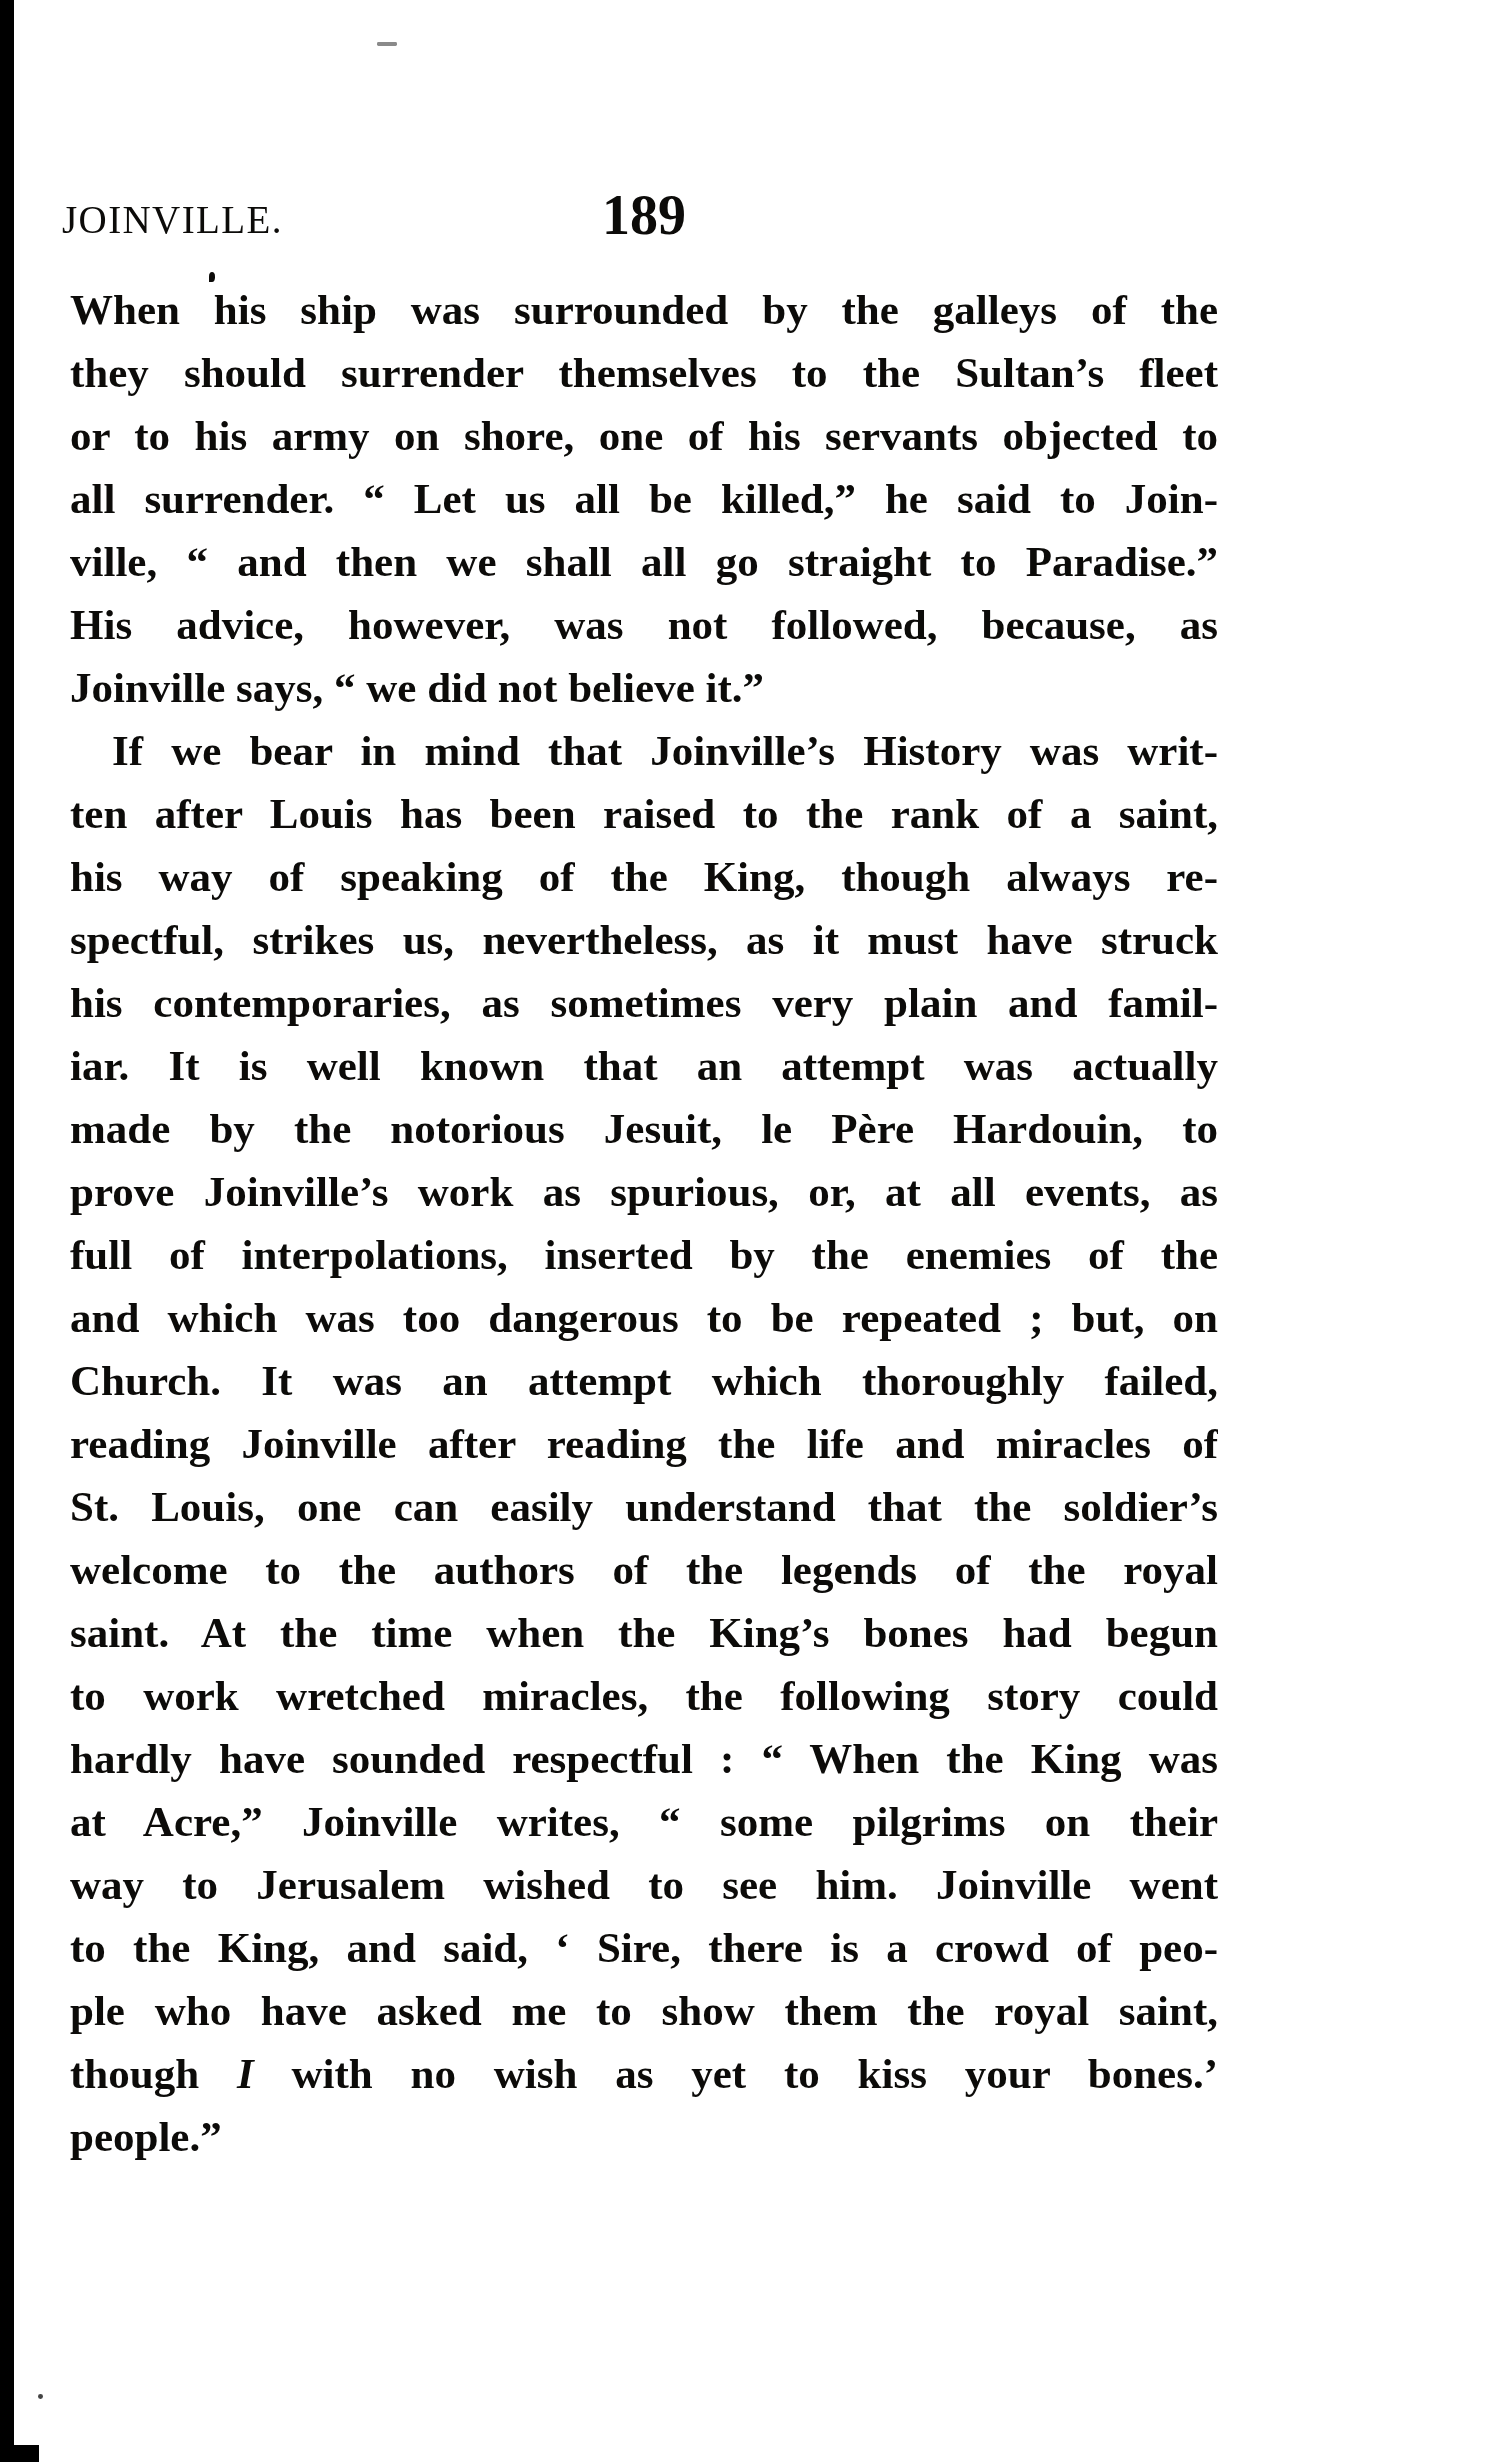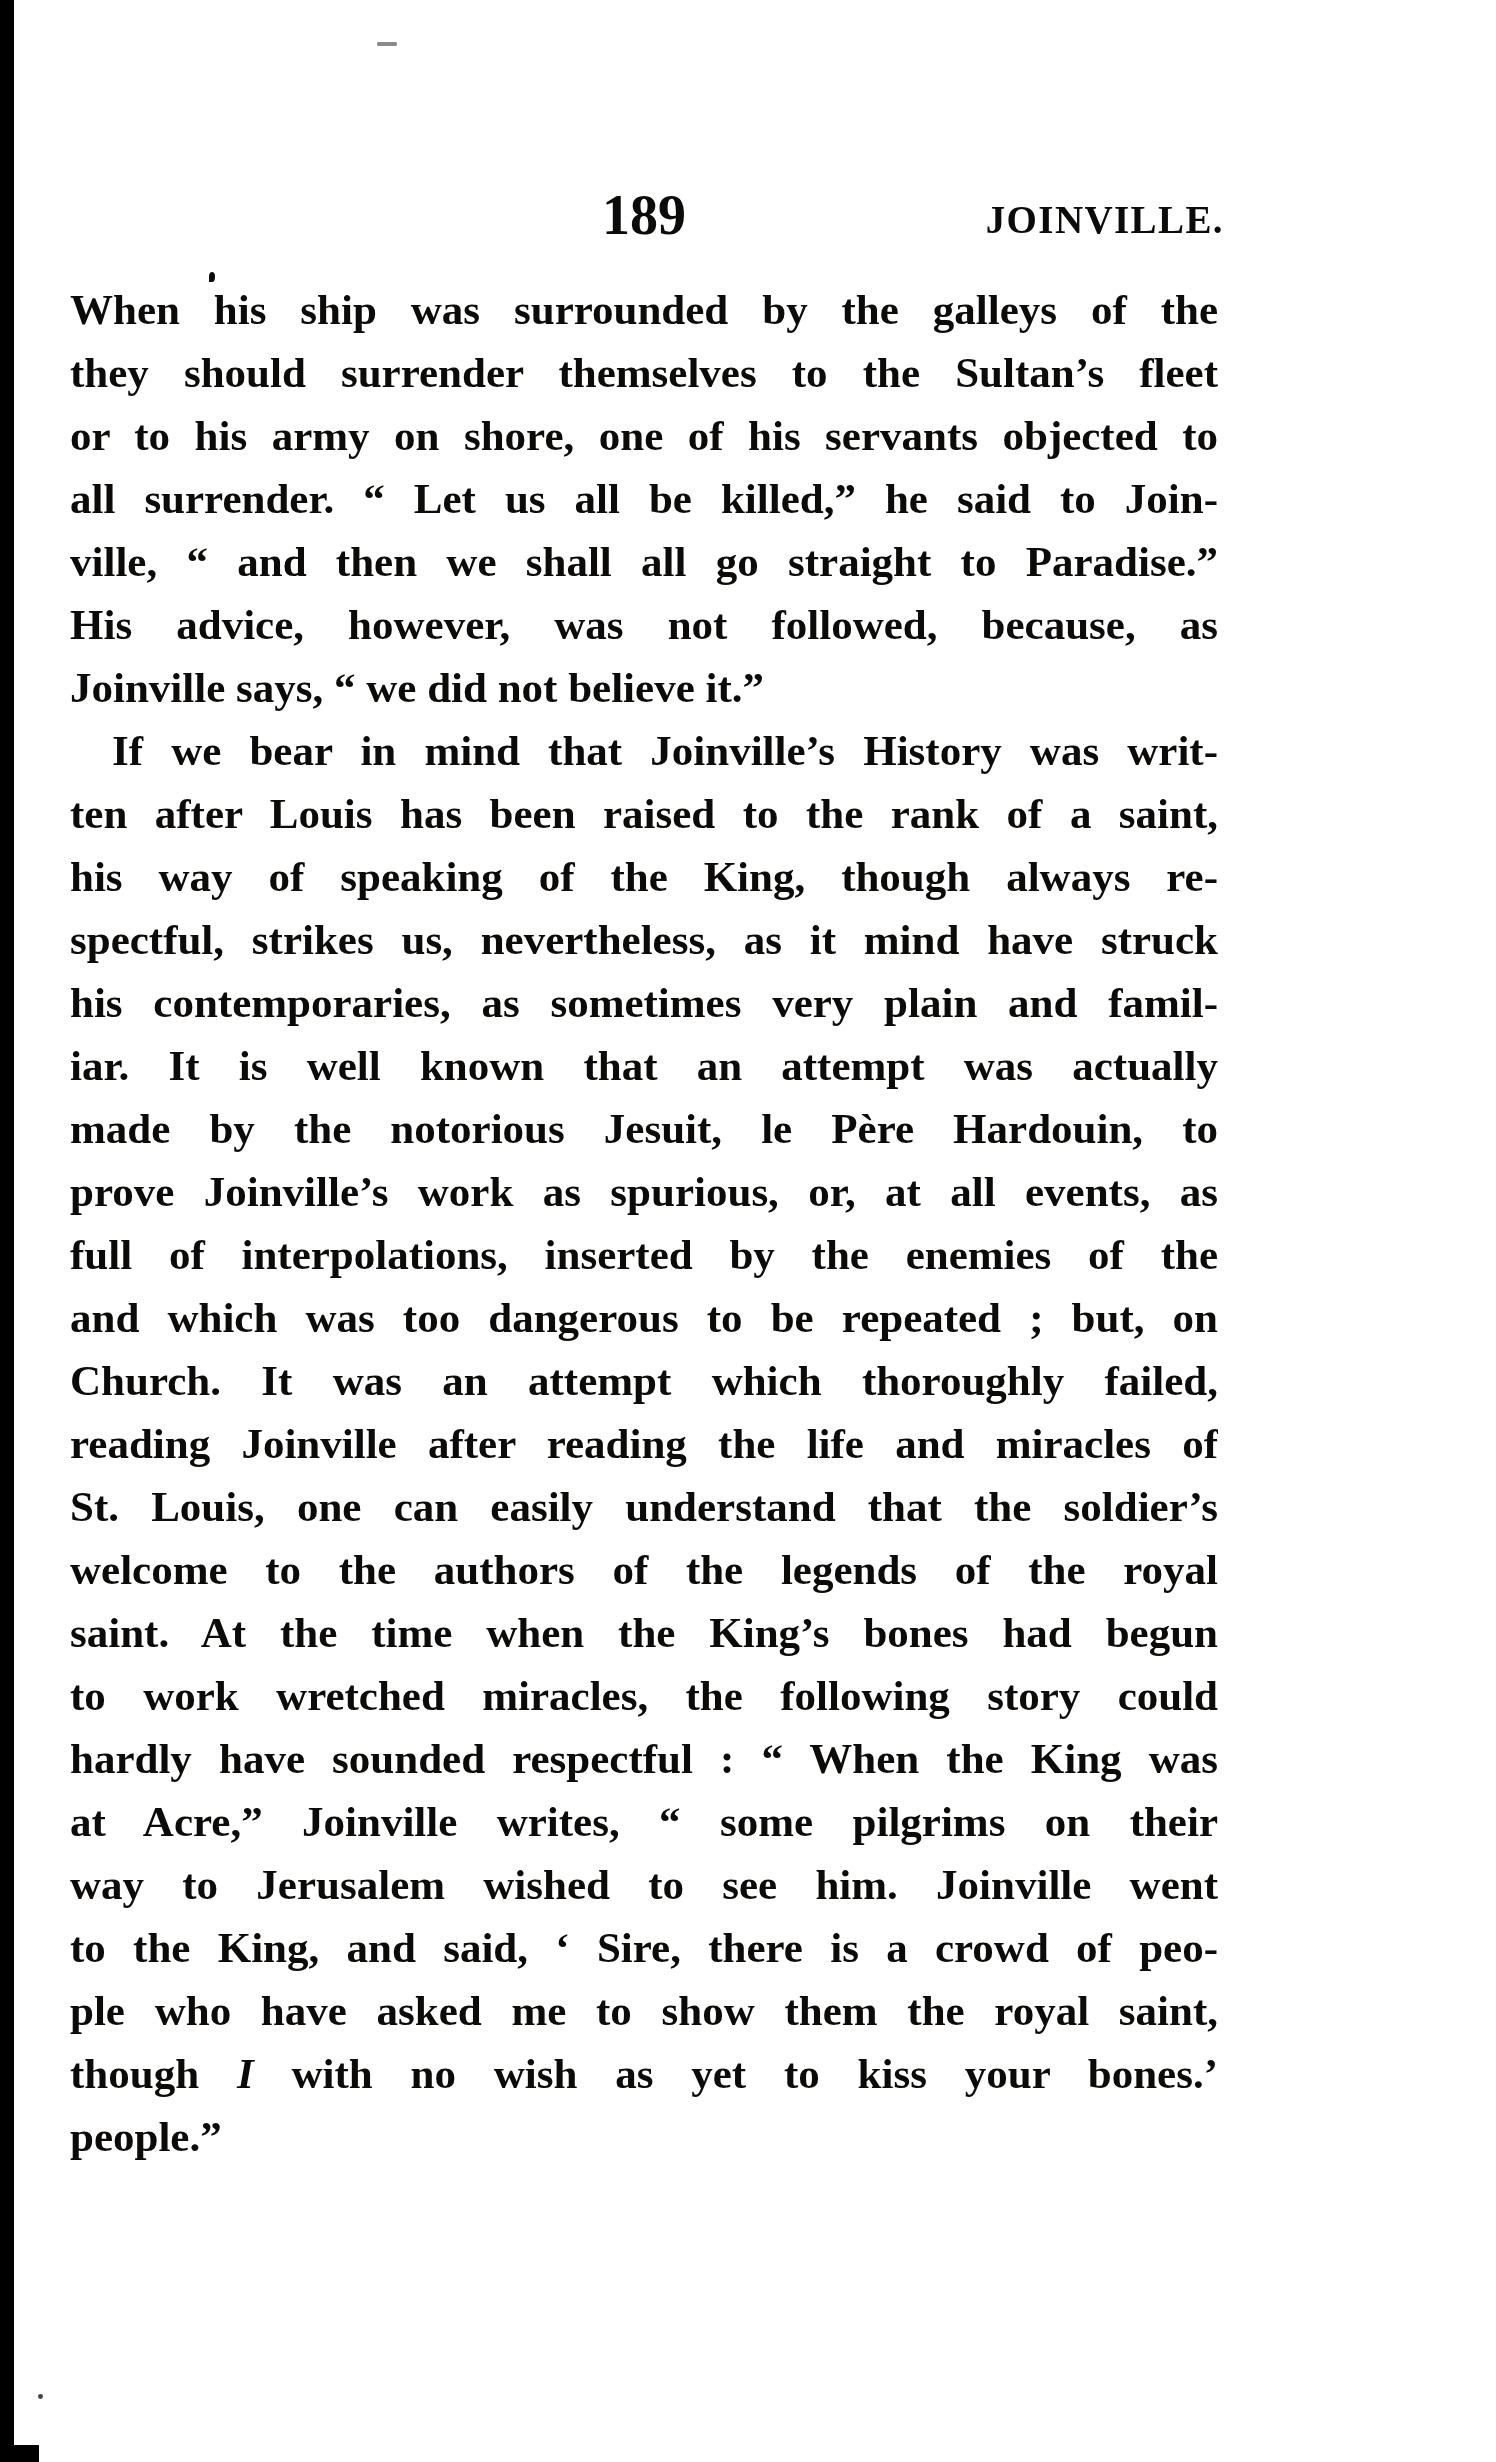--- a/index.html
+++ b/index.html
@@ -20,23 +20,23 @@
   .gutter-bar{
     position:absolute;left:0;top:0;width:14px;height:2462px;
     background:var(--bar);
   }
   .gutter-blob{
     position:absolute;left:0;bottom:0;width:39px;height:17px;
     background:var(--bar);
   }
   
   .running-head{
-    position:absolute;left:76px;top:200px;width:1148px;
-    text-align:right;
-    font-size:39px;font-weight:bold;letter-spacing:1.4px;
+    position:absolute;left:62px;top:200px;width:1148px;
+    text-align:left;
+    font-size:39px;font-weight:normal;letter-spacing:1.4px;
     line-height:1;
   }
   .page-number{
     position:absolute;left:70px;top:187px;width:1148px;
     text-align:center;
     font-size:56px;font-weight:bold;
     line-height:1;
   }
   
   .page-text{
@@ -82,21 +82,21 @@
       <div class="line">or to his army on shore, one of his servants objected to</div>
       <div class="line">all surrender. “ Let us all be killed,” he said to Join-</div>
       <div class="line">ville, “ and then we shall all go straight to Paradise.”</div>
       <div class="line">His advice, however, was not followed, because, as</div>
       <div class="line para-end">Joinville says, “ we did not believe it.”</div>
     </div>
     <div>
       <div class="line indent">If we bear in mind that Joinville’s History was writ-</div>
       <div class="line">ten after Louis has been raised to the rank of a saint,</div>
       <div class="line">his way of speaking of the King, though always re-</div>
-      <div class="line">spectful, strikes us, nevertheless, as it mind have struck</div>
+      <div class="line">spectful, strikes us, nevertheless, as it must have struck</div>
       <div class="line">his contemporaries, as sometimes very plain and famil-</div>
       <div class="line">iar. It is well known that an attempt was actually</div>
       <div class="line">made by the notorious Jesuit, le Père Hardouin, to</div>
       <div class="line">prove Joinville’s work as spurious, or, at all events, as</div>
       <div class="line">full of interpolations, inserted by the enemies of the</div>
       <div class="line">and which was too dangerous to be repeated ; but, on</div>
       <div class="line">Church. It was an attempt which thoroughly failed,</div>
       <div class="line">reading Joinville after reading the life and miracles of</div>
       <div class="line">St. Louis, one can easily understand that the soldier’s</div>
       <div class="line">welcome to the authors of the legends of the royal</div>

